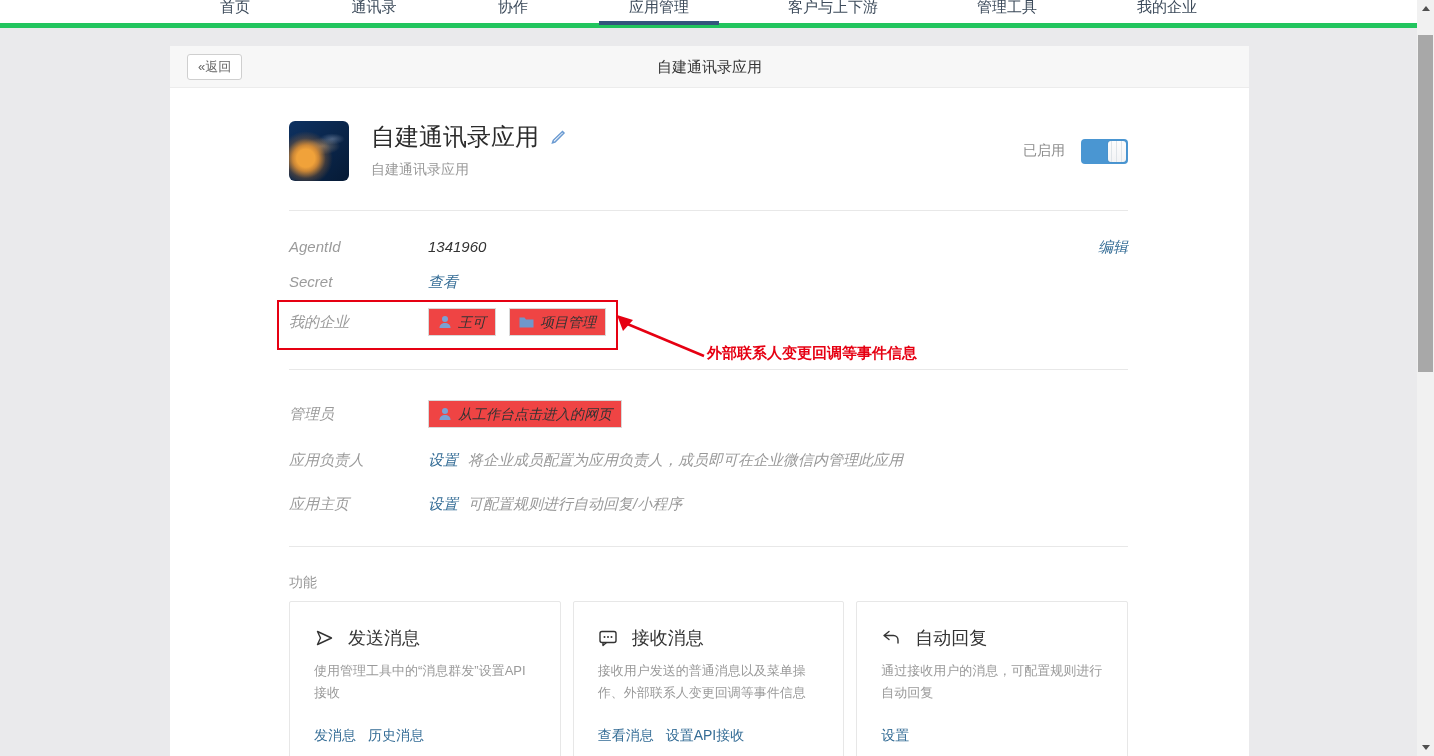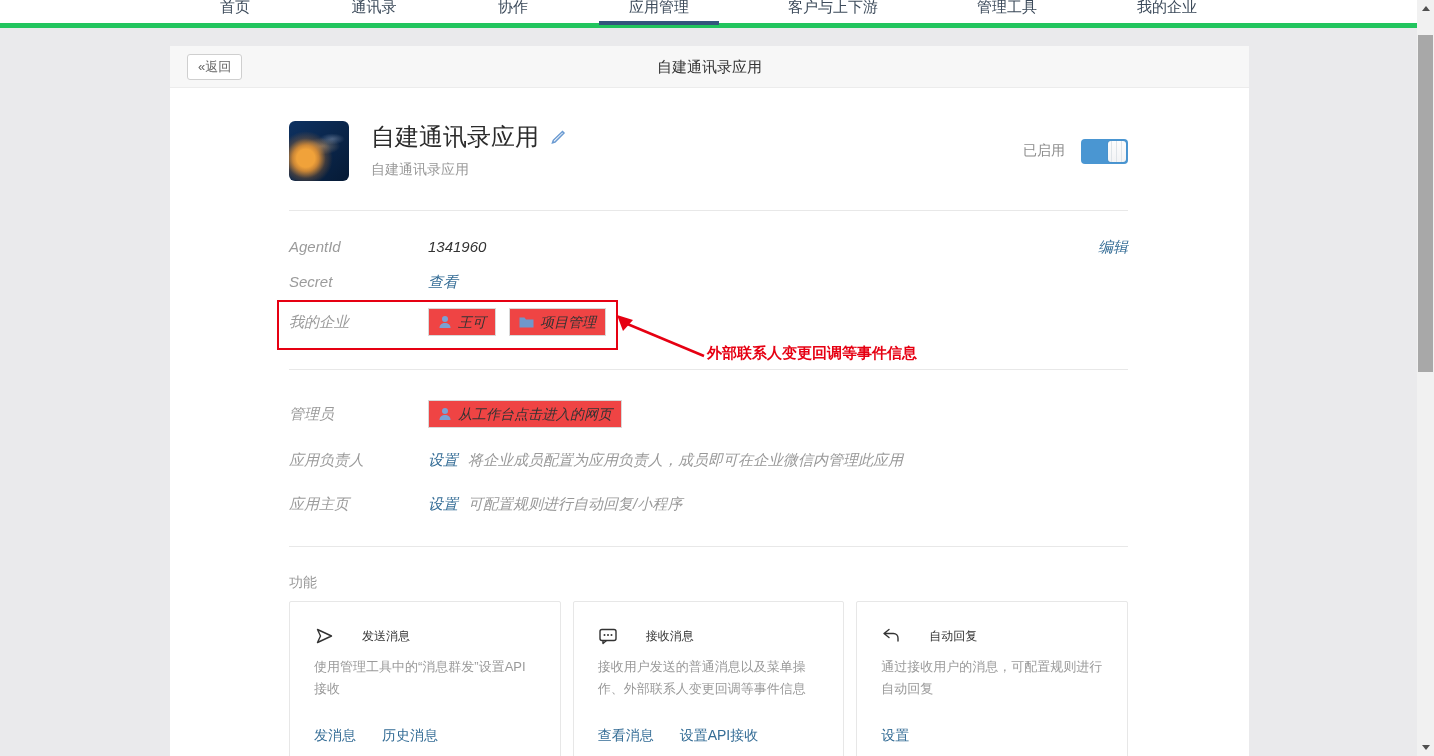--- a/index.html
+++ b/index.html
@@ -70,23 +70,23 @@
     border:1px solid #d9d9d9; border-radius:0; background:#ef4444;
     font-size:14px; color:#333; margin-right:13px; }
   .tag svg { margin-right:6px; }
 
   .section-label { margin-top:27px; font-size:14px; color:#999; }
 
   .feature-cards { display:flex; gap:12px; margin-top:9px; }
   .feature-card { position:relative; width:272px; height:200px;
     border:1px solid #e7e7e7; border-radius:2px; padding:24px; background:#fff; }
   .fc-head { display:flex; align-items:center; }
-  .fc-title { font-size:12px; color:#333; margin-left:28px; }
+  .fc-title { font-size:18px; color:#333; margin-left:14px; }
   .fc-desc { margin-top:10px; font-size:13px; color:#9a9a9a; line-height:22px; }
-  .fc-links { position:absolute; left:24px; top:125px; display:flex; gap:26px;
+  .fc-links { position:absolute; left:24px; top:125px; display:flex; gap:12px;
     font-size:14px; }
 
   
   .red-box { position:absolute; left:107px; top:254px; width:341px; height:50px;
     border:2px solid #e60012; pointer-events:none; }
   .red-arrow { position:absolute; left:444px; top:266px; pointer-events:none; }
   .red-note { position:absolute; left:537px; top:298px; font-size:15px;
     font-weight:bold; color:#e60012; white-space:nowrap; }
 
   

